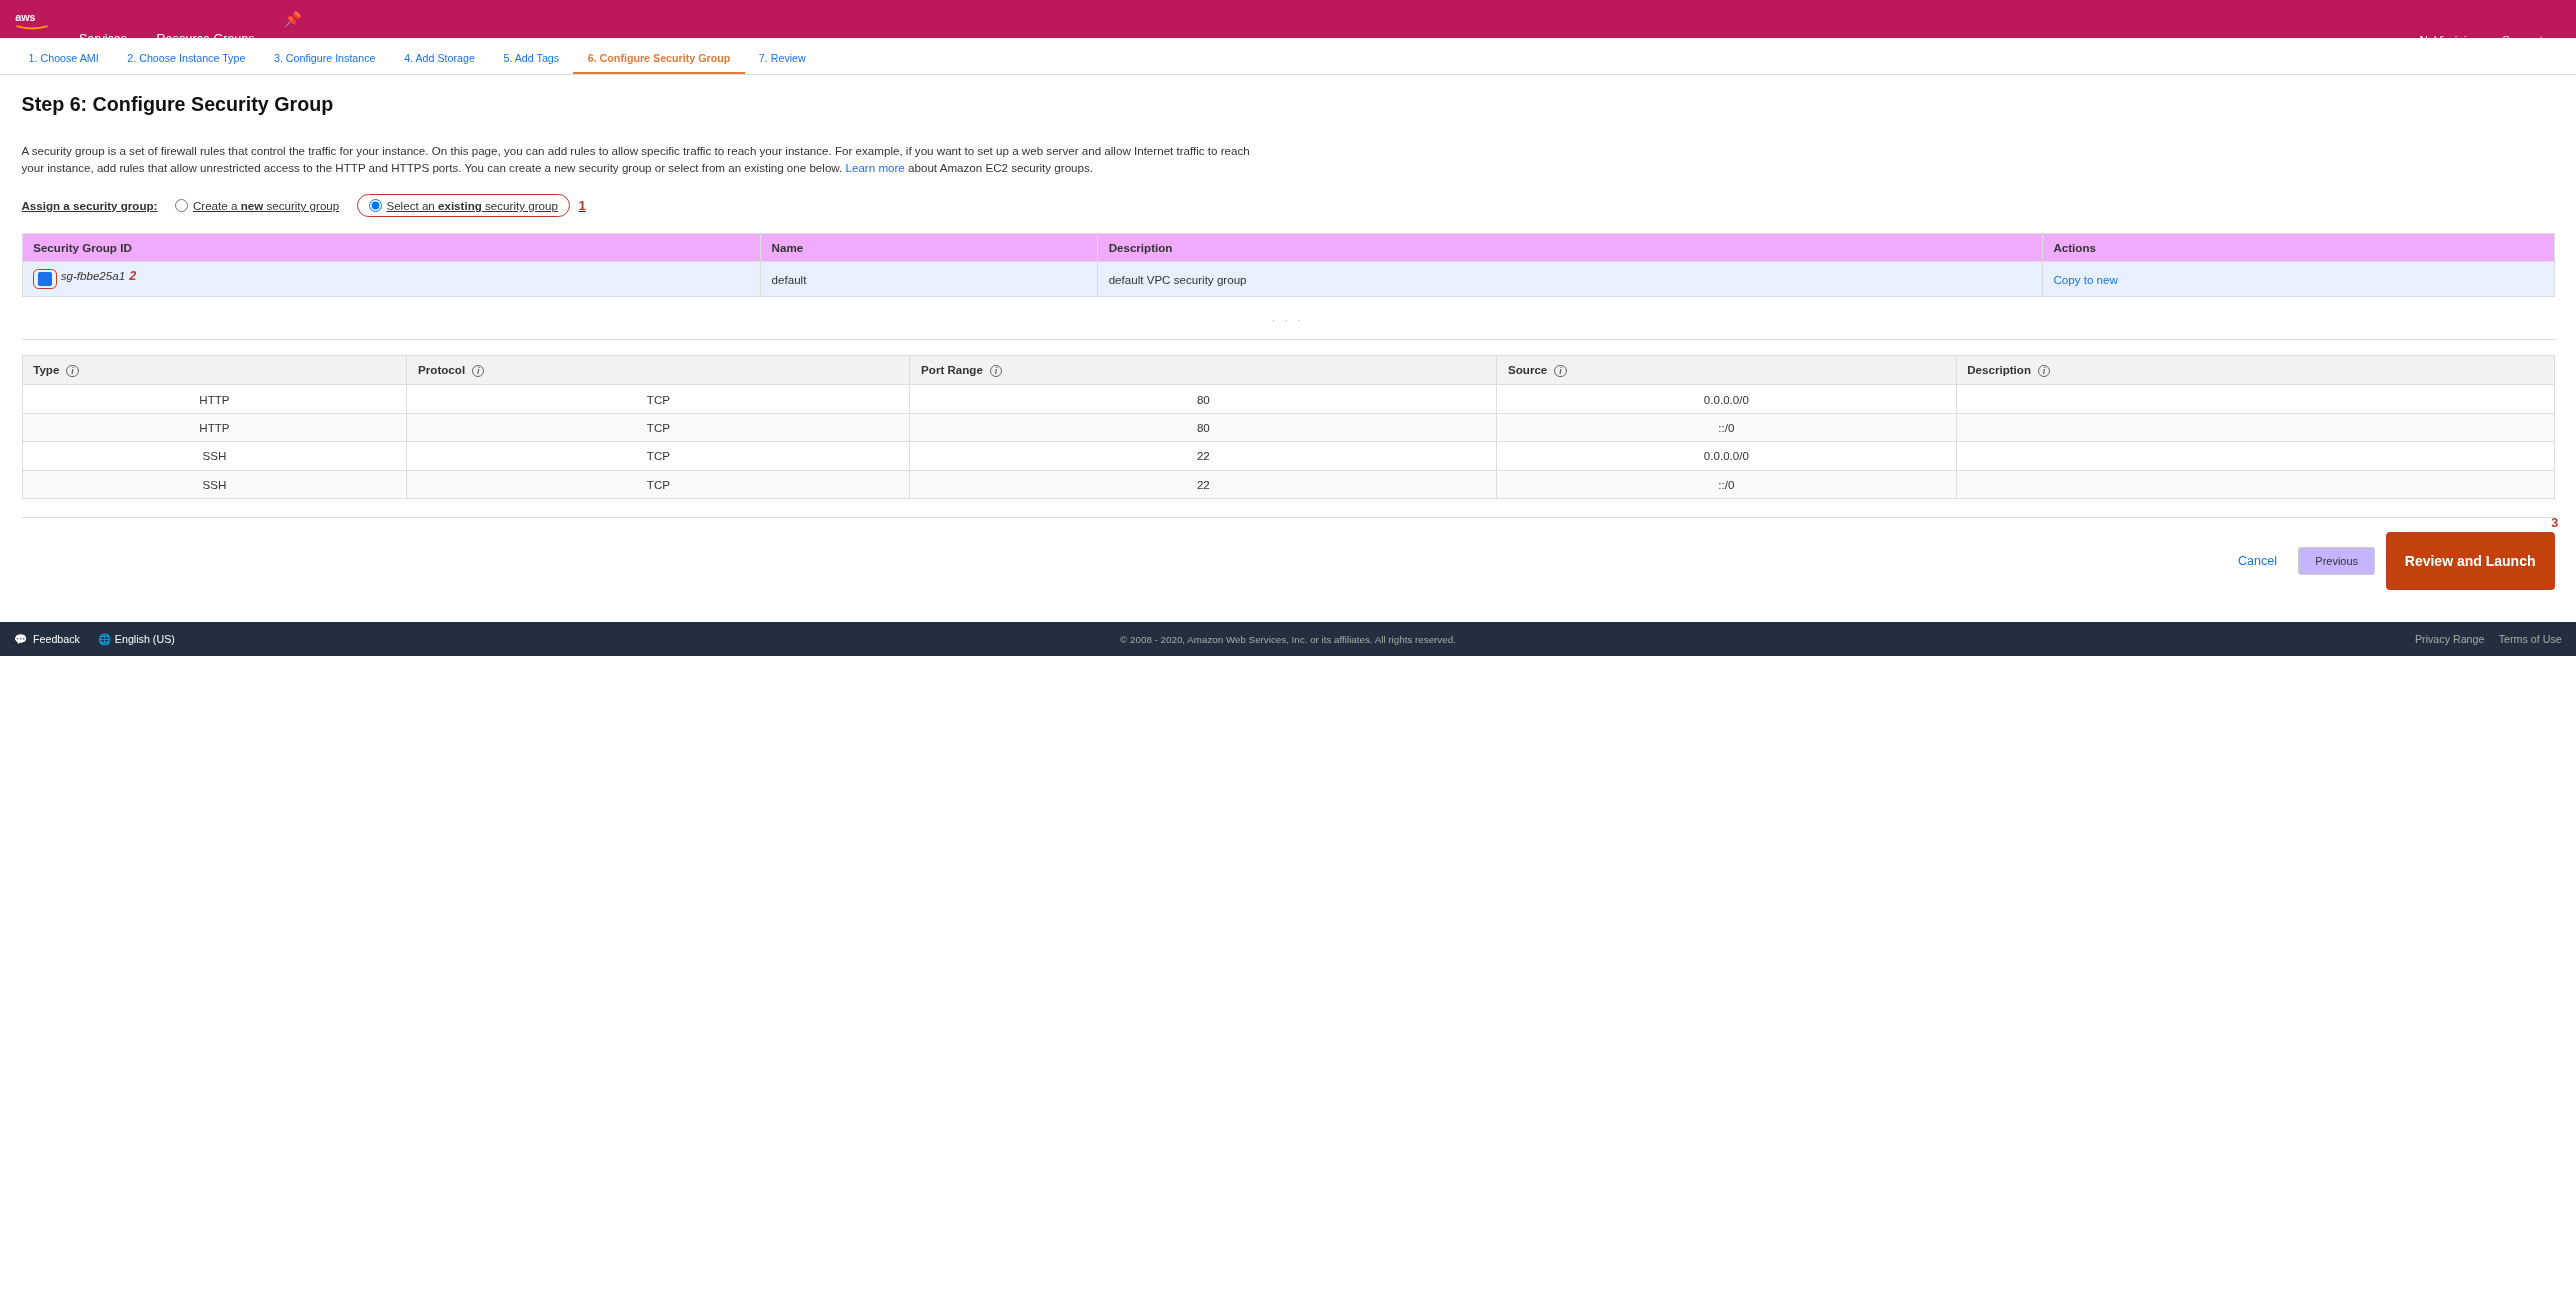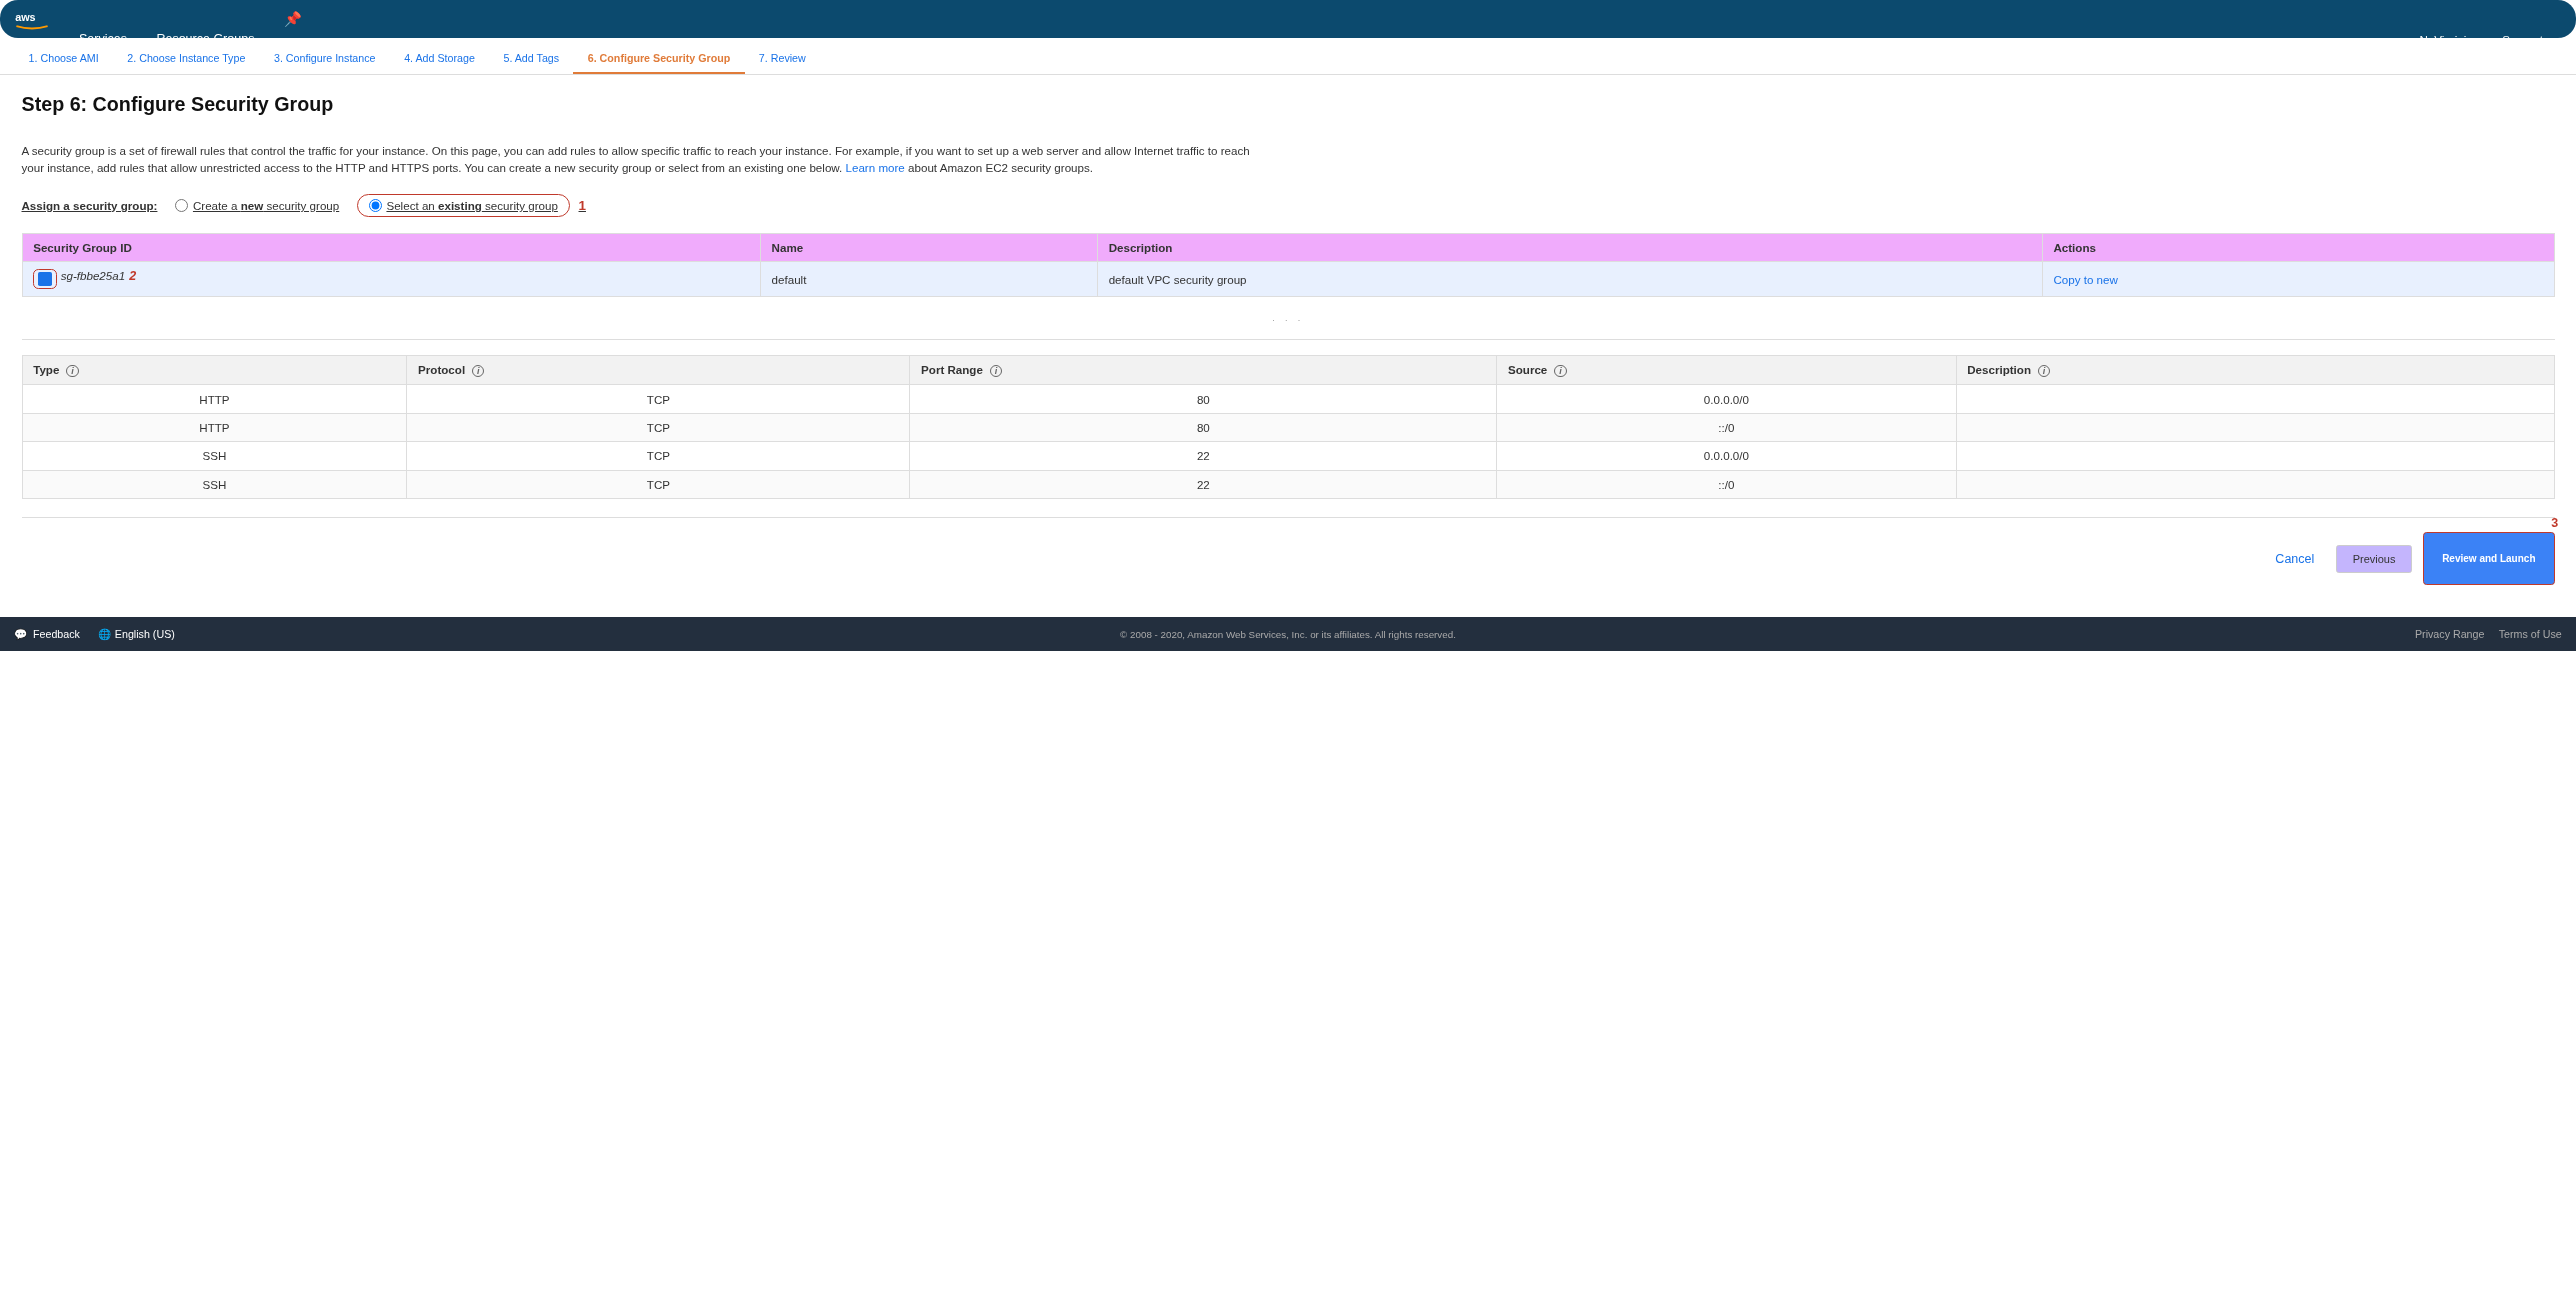--- a/index.html
+++ b/index.html
@@ -1,26 +1,25 @@
 <!DOCTYPE html>
 <html style="font-size:14.3px"><head>
   <meta charset="utf-8">
   <style>
     * { box-sizing: border-box; margin: 0; padding: 0; }
     body { font-family: Arial, Helvetica, sans-serif; font-size: 11.6px; background: #fff; color: #333; }
 
     
     .top-nav {
-      background: #0c4a6e;
+      background: #be185d;
       color: #fff;
       display: flex;
       align-items: center;
       padding: 0 14.3px;
       height: 38px;
-      border-radius: 18px;
     }
     .top-nav .aws-logo {
       margin-right: 18px;
       display: flex;
       align-items: center;
     }
     .top-nav .aws-logo svg { width: 36px; height: 25px; }
     .top-nav .nav-item {
       color: #fff;
       font-size: 12.5px;
@@ -231,24 +230,24 @@
     .btn-previous {
       background: #c4b5fd;
       border: 0.9px solid #ccc;
       color: #333;
       font-size: 11px;
       cursor: pointer;
       padding: 7.2px 16px;
       border-radius: 2.7px;
     }
     .btn-review {
-      background: #3b82f6;
+      background: #c2410c;
       border: 1.8px solid #c0392b;
       color: #fff;
-      font-size: 10px;
+      font-size: 14px;
       font-weight: bold;
       cursor: pointer;
       padding: 20px 18px;
       border-radius: 3.6px;
     }
     .review-wrapper {
       position: relative;
       display: inline-block;
     }
     .review-annotation {

